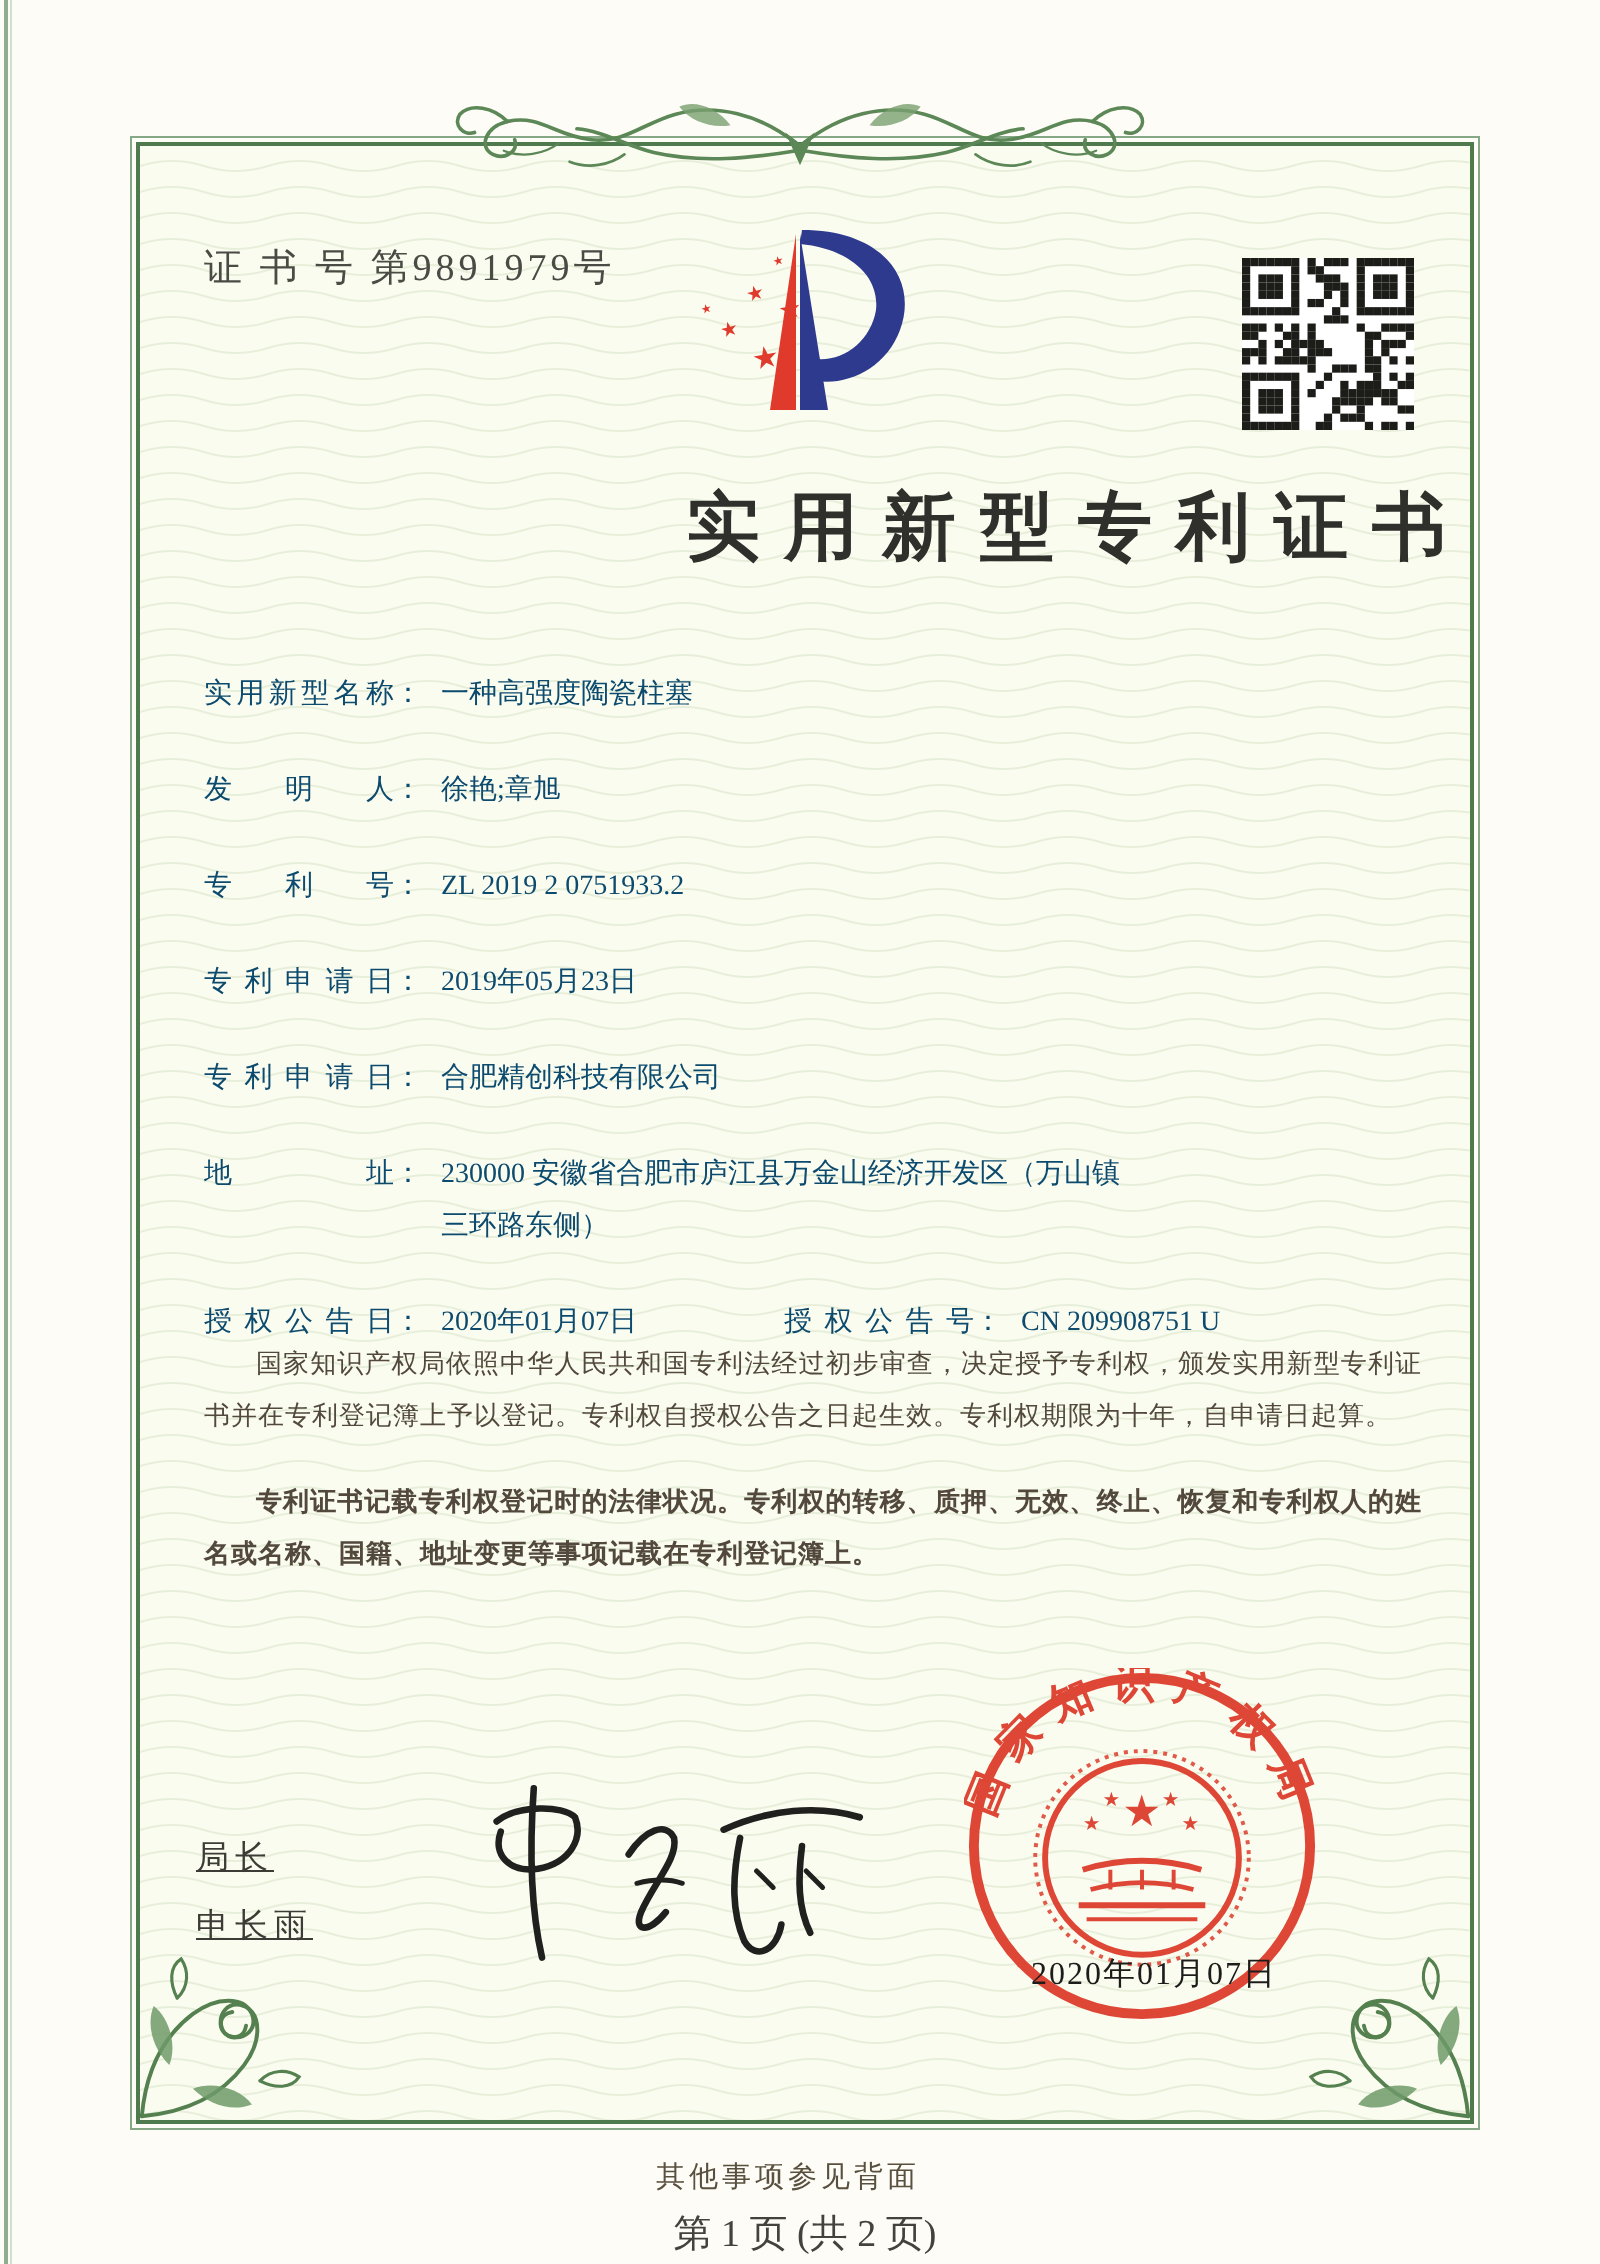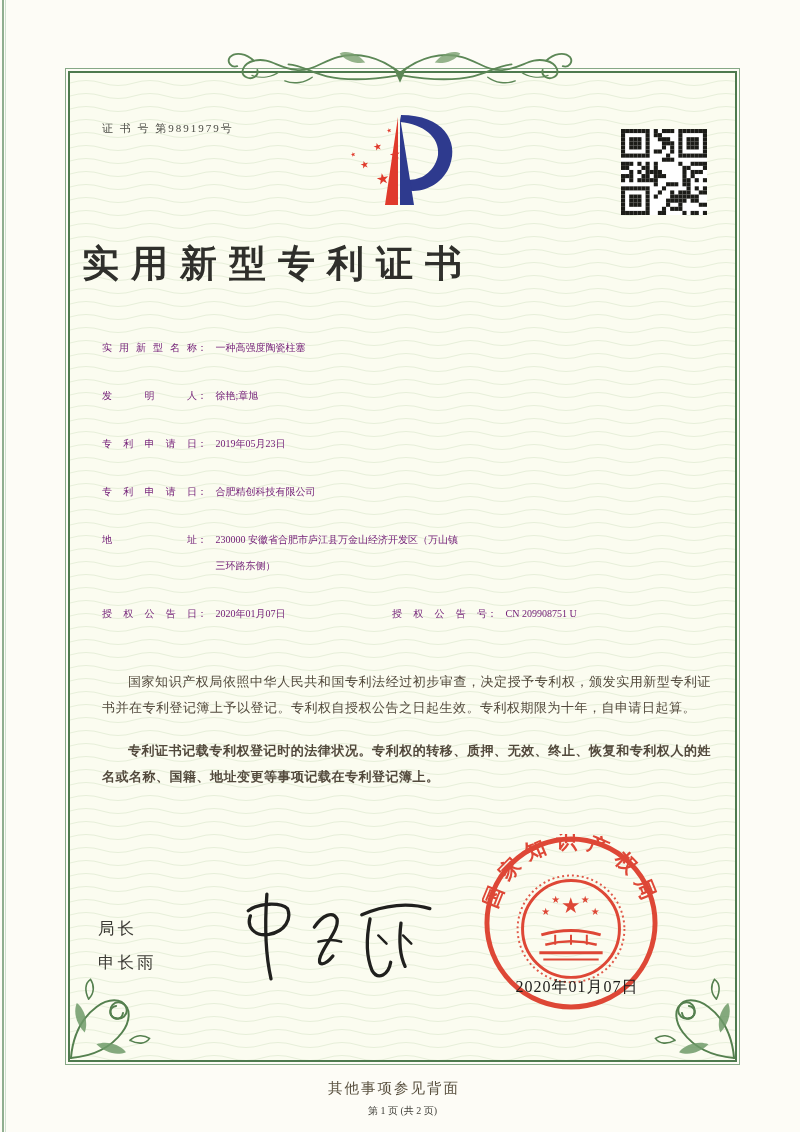--- a/index.html
+++ b/index.html
@@ -21,61 +21,61 @@
     border:2px solid #4e7a4e;
     outline:1px solid #86a886;
     outline-offset:2px;
     background:#fbfcf0;
   }
   .waves { position:absolute; inset:0; width:100%; height:100%; overflow:hidden; }
   .content { position:absolute; inset:0; z-index:2; }
 
   .cert-no {
     position:absolute; left:32px; top:48px;
-    font-size:11px; letter-spacing:2px; color:#4b4b45;
+    font-size:19px; letter-spacing:2px; color:#4b4b45;
   }
   .logo { position:absolute; left:50%; top:30px; transform:translateX(-50%); width:122px; height:112px; }
   .qr { position:absolute; right:28px; top:56px; width:86px; height:86px; }
 
   .title {
-    position:absolute; top:166px; left:0; right:0; text-align:left;
+    position:absolute; top:166px; left:0; right:0; text-align:right;
     font-size:37px; font-weight:600; color:#2f2f2b; letter-spacing:12px;
     text-indent:12px;
   }
 
-  .fields { position:absolute; top:262px; left:32px; right:22px; font-size:10px; color:#701a75; }
+  .fields { position:absolute; top:262px; left:32px; right:22px; font-size:14px; color:#0c4a6e; }
   .f-row { margin-bottom:22px; line-height:26px; }
   .f-label {
     display:inline-block; width:95px; vertical-align:top;
     text-align:justify; text-align-last:justify; text-justify:inter-character;
   }
   .f-colon { display:inline-block; vertical-align:top; }
   .f-value { display:inline-block; vertical-align:top; margin-left:6px; max-width:480px; }
   .addr-line { display:block; }
   .grant-row { position:relative; }
   .grant-right { position:absolute; left:290px; top:0; }
 
   .body-text { position:absolute; top:596px; left:32px; right:24px; }
   .para {
     font-size:13px; line-height:25.5px; color:#52493c;
     text-align:justify; text-indent:2em; letter-spacing:0.5px;
   }
   .para + .para { margin-top:18px;font-weight:bold; }
 
   .director { position:absolute; left:28px; top:845px; font-size:16.5px; color:#3c3b35; letter-spacing:3px; }
-  .director div { margin-bottom:12px; }
+  .director div { margin-bottom:12px;text-decoration:underline; }
   .sig { position:absolute; left:148px; top:815px; width:236px; height:98px; }
 
   .seal { position:absolute; left:482px; top:834px; width:178px; height:178px; z-index:3; opacity:0.93; }
   .seal-date {
     position:absolute; left:494px; top:977px; width:166px; z-index:4;
     font-size:16px; color:#1d1c1a; letter-spacing:1px; text-align:center; font-weight:500;
   }
 
-  .page-no { position:absolute; left:0; right:0; top:1031px; text-align:center; font-size:10px; color:#43423c; z-index:2; }
+  .page-no { position:absolute; left:0; right:0; top:1031px; text-align:center; font-size:19px; color:#43423c; z-index:2; }
   .foot-note { position:absolute; left:0; right:12px; top:1079px; text-align:center; font-size:14.5px; color:#59503f; letter-spacing:2px; }
 
   .top-ornament { position:absolute; left:50%; transform:translateX(-50%); top:26px; width:430px; height:64px; z-index:1; }
   .corner { position:absolute; width:118px; height:118px; z-index:1; }
   .corner-br { right:60px; top:946px; }
   .corner-bl { left:65px; top:946px; transform:scaleX(-1); }
 </style>
 </head>
 <body>
 
@@ -426,20 +426,24 @@
       <div class="fields">
         <div class="f-row">
           <span class="f-label">实用新型名称</span><span class="f-colon">：</span>
           <span class="f-value">一种高强度陶瓷柱塞</span>
         </div>
         <div class="f-row">
           <span class="f-label">发明人</span><span class="f-colon">：</span>
           <span class="f-value">徐艳;章旭</span>
         </div>
         <div class="f-row">
+          <span class="f-label">专利号</span><span class="f-colon">：</span>
+          <span class="f-value">ZL 2019 2 0751933.2</span>
+        </div>
+        <div class="f-row">
           <span class="f-label">专利申请日</span><span class="f-colon">：</span>
           <span class="f-value">2019年05月23日</span>
         </div>
         <div class="f-row">
           <span class="f-label">专利申请日</span><span class="f-colon">：</span>
           <span class="f-value">合肥精创科技有限公司</span>
         </div>
         <div class="f-row">
           <span class="f-label">地址</span><span class="f-colon">：</span>
           <span class="f-value"><span class="addr-line">230000 安徽省合肥市庐江县万金山经济开发区（万山镇</span><span class="addr-line">三环路东侧）</span></span>

